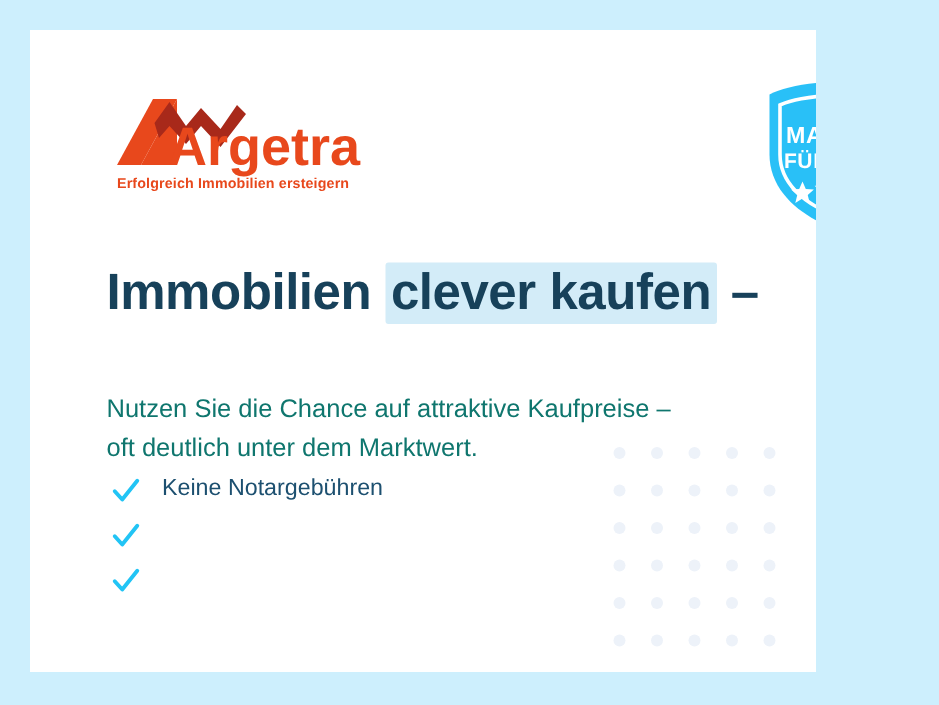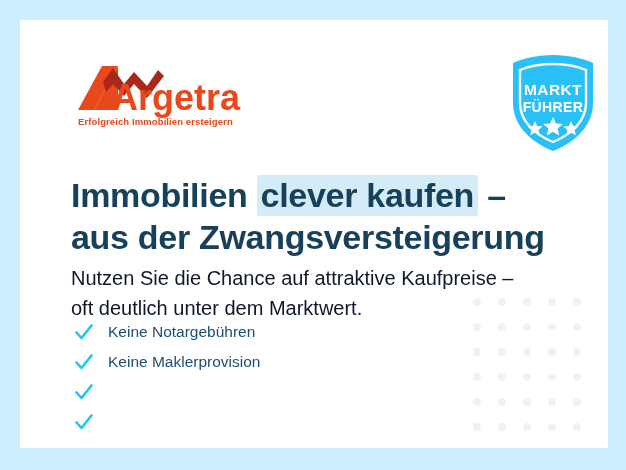--- a/index.html
+++ b/index.html
@@ -19,21 +19,21 @@
     position: relative;
     width: 626px;
     height: 470px;
     background: #cdeffd;
   }
 
   .card {
     position: absolute;
     left: 20px;
     top: 20px;
-    width: 588px;
+    width: 524px;
     height: 428px;
     background: #ffffff;
     overflow: hidden;
   }
 
   
   .dot-grid {
     position: absolute;
     right: 0px;
     bottom: 0px;
@@ -94,40 +94,40 @@
     padding: 1px 4px 2px 4px;
     border-radius: 2px;
   }
 
   
   .subheadline {
     position: absolute;
     left: 51px;
     top: 223px;
     width: 480px;
-    font-size: 20px;
+    font-size: 17px;
     font-weight: normal;
     line-height: 1.52;
-    color: #0f172a;
+    color: #0f766e;
   }
   .subheadline .sub-line { display: block; white-space: nowrap; }
 
   
   .bullets {
     position: absolute;
     left: 54px;
     top: 297px;
     width: 470px;
     list-style: none;
     margin: 0;
     padding: 0;
   }
   .bullets li {
     display: flex;
-    align-items: center;
+    align-items: flex-start;
     height: 30px;
     margin-bottom: 0px;
   }
   .check-icon {
     flex: 0 0 auto;
     width: 20px;
     height: 20px;
     margin-right: 14px;
     display: block;
   }
@@ -205,40 +205,33 @@
         <g fill="#ffffff">
           <polygon points="28,68 30.2,73 35.6,73.4 31.5,77 32.8,82.3 28,79.4 23.2,82.3 24.5,77 20.4,73.4 25.8,73"></polygon>
           <polygon points="46,64 48.9,70.4 55.9,70.9 50.6,75.5 52.2,82.4 46,78.7 39.8,82.4 41.4,75.5 36.1,70.9 43.1,70.4"></polygon>
           <polygon points="64,68 66.2,73 71.6,73.4 67.5,77 68.8,82.3 64,79.4 59.2,82.3 60.5,77 56.4,73.4 61.8,73"></polygon>
         </g>
       </svg>
     </div>
 
     <h1 class="headline">
       <span class="hl-line"><span>Immobilien </span><span class="mark">clever kaufen</span><span> –</span></span>
-      <span class="hl-line">aus der Zwangsversteigerung</span>
     </h1>
 
     <p class="subheadline">
       <span class="sub-line">Nutzen Sie die Chance auf attraktive Kaufpreise –</span>
       <span class="sub-line">oft deutlich unter dem Marktwert.</span>
     </p>
 
     <ul class="bullets">
       <li>
         <svg class="check-icon" viewBox="0 0 20 20">
           <polyline points="2.5,10.5 7.5,16 17.5,3.5" fill="none" stroke="#22c4f5" stroke-width="2.6" stroke-linecap="round" stroke-linejoin="round"></polyline>
         </svg>
         <span class="bullet-text">Keine Notargebühren</span>
-      </li>
-      <li>
-        <svg class="check-icon" viewBox="0 0 20 20">
-          <polyline points="2.5,10.5 7.5,16 17.5,3.5" fill="none" stroke="#22c4f5" stroke-width="2.6" stroke-linecap="round" stroke-linejoin="round"></polyline>
-        </svg>
-        <span class="bullet-text">Keine Maklerprovision</span>
       </li>
       <li>
         <svg class="check-icon" viewBox="0 0 20 20">
           <polyline points="2.5,10.5 7.5,16 17.5,3.5" fill="none" stroke="#22c4f5" stroke-width="2.6" stroke-linecap="round" stroke-linejoin="round"></polyline>
         </svg>
       </li>
       <li>
         <svg class="check-icon" viewBox="0 0 20 20">
           <polyline points="2.5,10.5 7.5,16 17.5,3.5" fill="none" stroke="#22c4f5" stroke-width="2.6" stroke-linecap="round" stroke-linejoin="round"></polyline>
         </svg>

